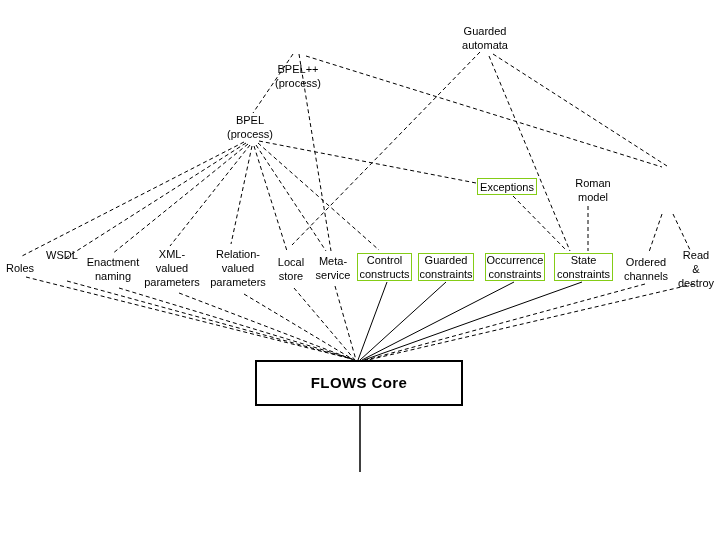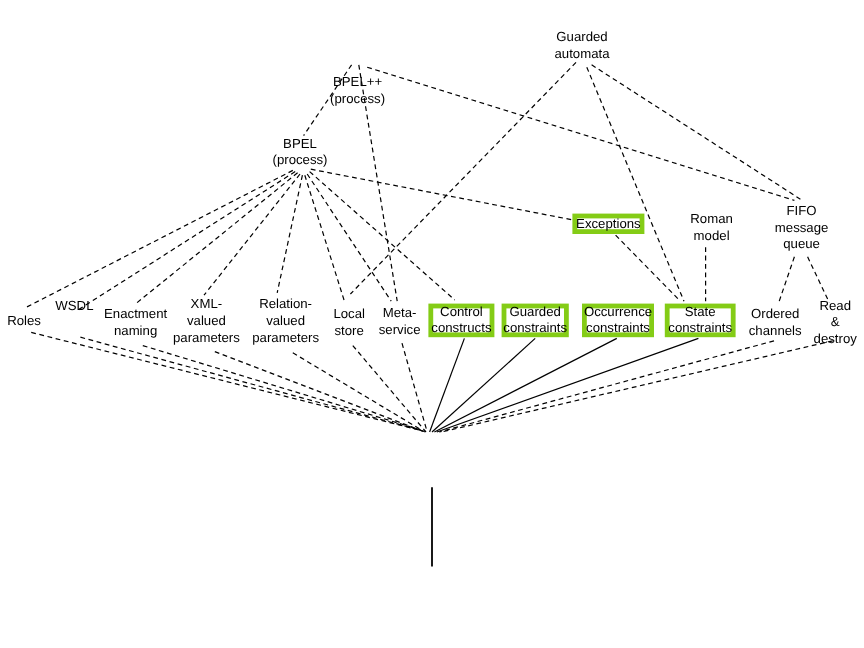--- a/index.html
+++ b/index.html
@@ -10,21 +10,21 @@
   #edges { position:absolute; left:0; top:0; width:720px; height:540px; }
   #edges line { stroke:#000; stroke-width:1; }
   #edges line.dashed { stroke-dasharray:4 3; }
   #edges line.thick { stroke-width:1.5; }
   .node {
     position:absolute; text-align:center; white-space:pre-line;
     font-size:11px; line-height:14px; color:#000;
   }
   .node.free { transform:translate(-50%,-50%); }
   .node.boxed {
-    border:4px solid #84cc16; background:#fff; box-sizing:border-box;
+    border:1px solid #84cc16; background:#fff; box-sizing:border-box;
     display:flex; align-items:center; justify-content:center;
   }
   .node.core {
     border:2px solid #000; font-weight:bold; font-size:15px;
     letter-spacing:0.4px;
   }
 </style>
 </head>
 <body>
 
@@ -67,23 +67,20 @@
 
 <div class="node free" style="left: 298px; top: 38px; margin-top: 38px;">BPEL++
 (process)</div>
     <div class="node free" style="left: 485px; top: 38px;">Guarded
 automata</div>
     <div class="node free" style="left: 250px; top: 127px;">BPEL
 (process)</div>
     <div class="node boxed" style="left: 477px; top: 178px; width: 60px; height: 17px;">Exceptions</div>
     <div class="node free" style="left: 593px; top: 190px;">Roman
 model</div>
-    <div class="node free" style="left: 668px; top: 190px;">FIFO
-message
-queue</div>
     <div class="node free" style="left: 20px; top: 268px;">Roles</div>
     <div class="node free" style="left: 62px; top: 255px;">WSDL</div>
     <div class="node free" style="left: 113px; top: 269px;">Enactment
 naming</div>
     <div class="node free" style="left: 172px; top: 268px;">XML-
 valued
 parameters</div>
     <div class="node free" style="left: 238px; top: 268px;">Relation-
 valued
 parameters</div>
@@ -96,13 +93,14 @@
     <div class="node boxed" style="left: 418px; top: 253px; width: 56px; height: 28px;">Guarded
 constraints</div>
     <div class="node boxed" style="left: 485px; top: 253px; width: 60px; height: 28px;">Occurrence
 constraints</div>
     <div class="node boxed" style="left: 554px; top: 253px; width: 59px; height: 28px;">State
 constraints</div>
     <div class="node free" style="left: 646px; top: 269px;">Ordered
 channels</div>
     <div class="node free" style="left: 696px; top: 269px;">Read &amp;
 destroy</div>
+    <div class="node boxed core" style="left: 255px; top: 360px; width: 208px; height: 46px;">FLOWS Core</div>
   </div>
 
 </body></html>

